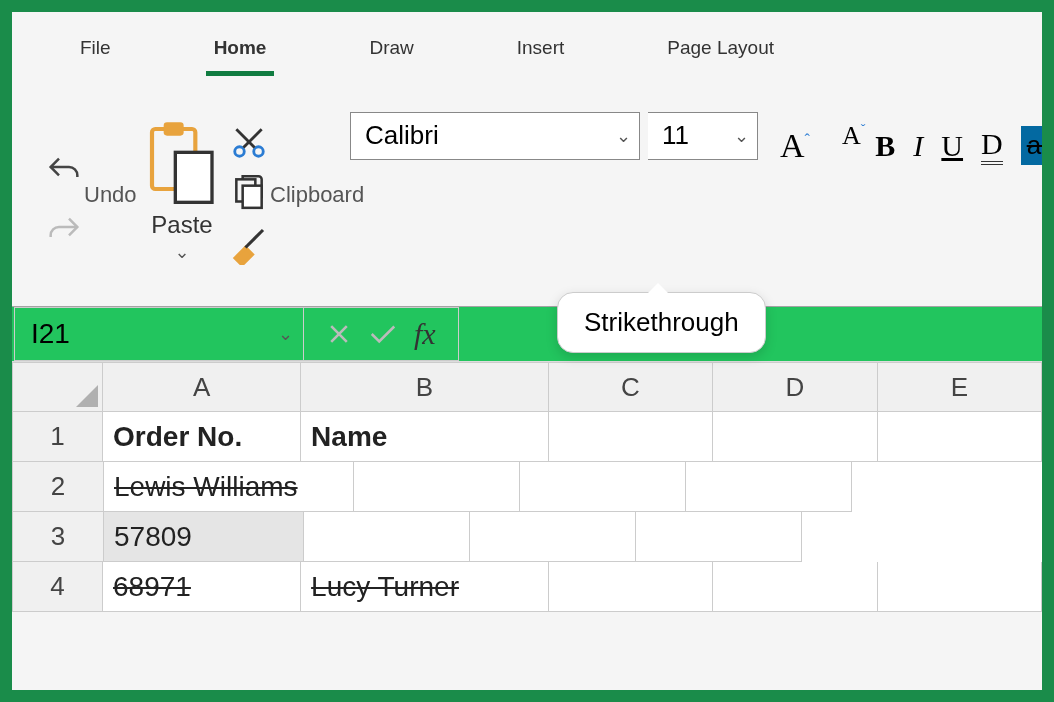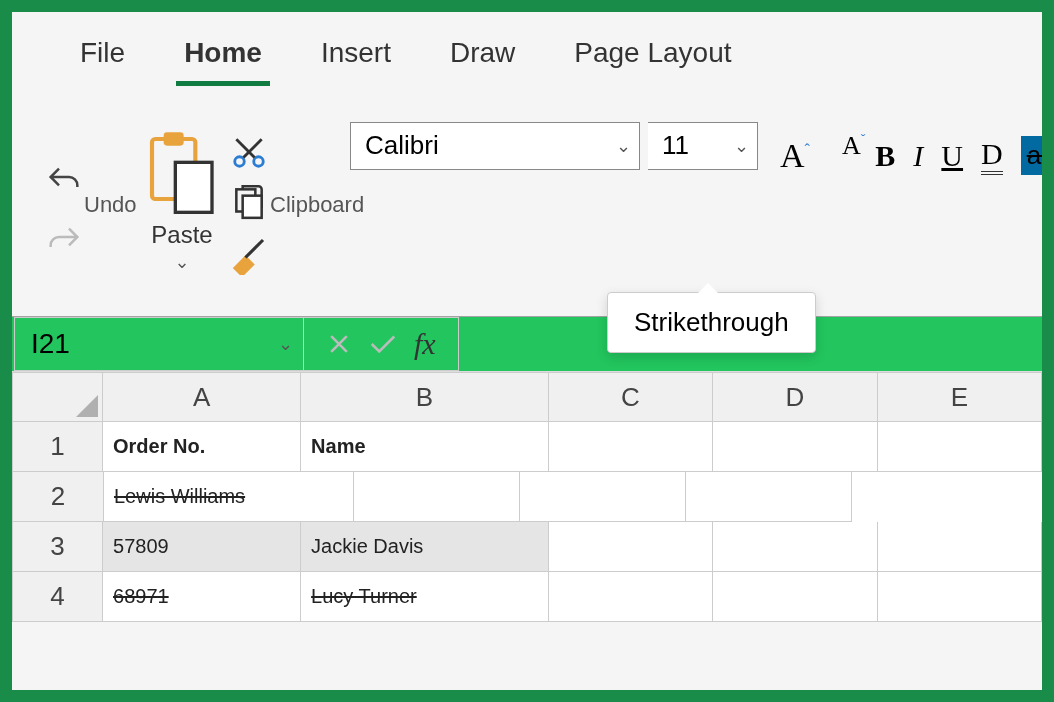--- a/index.html
+++ b/index.html
@@ -1,20 +1,20 @@
 <!DOCTYPE html>
 <html><head>
 <meta charset="utf-8">
 <style>
   * { box-sizing: border-box; margin: 0; padding: 0; }
   body { font-family: 'Segoe UI', Arial, sans-serif; background: #1a8c4a; padding: 12px; }
   .app { background: #f5f5f5; width: 1030px; height: 678px; overflow: hidden; position: relative; }
 
   
-  .tabs { display: flex; gap: 43px; padding: 15px 60px 0; background: #f5f5f5; font-size: 28px; color: #333; }
+  .tabs { display: flex; gap: 87px; padding: 15px 60px 0; background: #f5f5f5; font-size: 19px; color: #333; }
   .tab { padding: 10px 8px 12px; cursor: pointer; border-bottom: 5px solid transparent; }
   .tab.active { font-weight: 700; border-bottom-color: #107c41; }
 
   
   .ribbon { display: flex; align-items: stretch; background: #f5f5f5; padding: 10px 20px 8px; height: 230px; }
   .group { display: flex; flex-direction: row; align-items: center; justify-content: space-between; padding: 0 12px; position: relative; }
   .group-sep { width: 1px; background: #d0d0d0; margin: 0 4px; }
   .group-label { font-size: 22px; color: #555; margin-top: 6px; }
 
   .undo-col { display: flex; flex-direction: column; gap: 20px; align-items: center; padding-top: 20px; }
@@ -25,57 +25,57 @@
 
   .font-row1 { display: flex; align-items: center; gap: 8px; }
   .font-row2 { display: flex; align-items: center; gap: 18px; margin-top: 20px; padding-left: 10px;}
   .font-name { width: 290px; height: 48px; border: 1px solid #888; background: #fff; display: flex; align-items: center; justify-content: space-between; padding: 0 8px 0 14px; font-size: 26px; }
   .font-size { width: 110px; height: 48px; border: 1px solid #888; border-left:none; background: #fff; display: flex; align-items: center; justify-content: space-between; padding: 0 8px 0 14px; font-size: 26px; }
 
   .btn { display:inline-flex; align-items:center; justify-content:center; cursor:pointer; }
   .btn-strike { background:#0369a1; padding:4px 6px; }
 
   
-  .tooltip { position: absolute; top: 280px; left: 595px; background: #fff; border: 1px solid #ccc; border-radius: 4px; padding: 14px 26px; font-size: 26px; box-shadow: 0 4px 12px rgba(0,0,0,.15); z-index: 10; }
+  .tooltip { position: absolute; top: 280px; left: 545px; background: #fff; border: 1px solid #ccc; border-radius: 16px; padding: 14px 26px; font-size: 26px; box-shadow: 0 4px 12px rgba(0,0,0,.15); z-index: 10; }
   .tooltip::before { content:""; position:absolute; top:-10px; left:90px; width:0;height:0; border-left:10px solid transparent; border-right:10px solid transparent; border-bottom:10px solid #fff; }
 
   
   .fbar { display:flex; align-items:center; background:#22c55e; border-top:1px solid #a3a3a3; border-bottom:1px solid #ddd; height:56px; }
   .namebox { width:290px; height:100%; border:1px solid #ccc; display:flex; align-items:center; justify-content:space-between; padding:0 10px 0 16px; font-size:28px; margin-left:2px;}
   .fx-btns { display:flex; align-items:center; gap:16px; padding:0 22px; color:#bbb; border:1px solid #ccc; border-left:none; height:100%; }
   .fx-label { font-style: italic; font-family: 'Times New Roman', serif; font-size: 30px; color:#333; }
 
   
   .grid { background:#fff; }
   .col-headers { display:flex; height:50px; }
   .corner { width:92px; border:1px solid #ccc; background:#f0f0f0; position:relative; }
   .corner::after{content:"";position:absolute;right:4px;bottom:4px;width:0;height:0;border-left:22px solid transparent;border-bottom:22px solid #b0b0b0;}
   .colh { border:1px solid #ccc; border-left:none; background:#f0f0f0; display:flex; align-items:center; justify-content:center; font-size:26px; color:#444; }
   .grow { display:flex; height:50px; }
   .rowh { width:92px; border:1px solid #ccc; border-top:none; background:#f0f0f0; display:flex; align-items:center; justify-content:center; font-size:26px; color:#444;}
-  .cell { border:1px solid #ccc; border-left:none; border-top:none; padding:24px 10px; font-size:20px; color:#222; display:flex; align-items:center; overflow:hidden; white-space:nowrap;}
+  .cell { border:1px solid #ccc; border-left:none; border-top:none; padding:24px 10px; font-size:28px; color:#222; display:flex; align-items:center; overflow:hidden; white-space:nowrap;}
   .cell.hdr { font-weight:700; }
   .cell.strike { text-decoration: line-through; text-decoration-thickness: 2px;}
   .cell.sel { background:#e5e5e5; }
 
   .wA{width:200px;} .wB{width:250px;} .wC{width:166px;} .wD{width:166px;} .wE{width:166px;}
 
   .chev { font-size:18px; color:#555; }
   .dropdown-caret{font-size:14px;color:#555;margin-left:4px;}
 </style>
 </head>
 <body>
 
 <div class="app">
 
   <div class="tabs">
     <div class="tab">File</div>
     <div class="tab active">Home</div>
+    <div class="tab">Draw</div>
     <div class="tab">Insert</div>
-    <div class="tab">Draw</div>
     <div class="tab">Page Layout</div>
   </div>
 
   <div class="ribbon">
 
     <div class="group" style="width:90px;">
       <div class="undo-col">
         <span class="btn">
           <svg width="40" height="40" viewBox="0 0 24 24" fill="none" stroke="#444" stroke-width="1.5">
               <path d="M9 14l-5-5 5-5"></path>
@@ -240,21 +240,20 @@
     <div class="grow">
       <div class="rowh">2</div>
       <div class="cell strike wB">Lewis Williams</div>
       <div class="cell wC"></div>
       <div class="cell wD"></div>
       <div class="cell wE"></div>
     </div>
     <div class="grow">
       <div class="rowh">3</div>
       <div class="cell sel wA">57809</div>
-      <div class="cell sel wB">Jackie Davis</div>
       <div class="cell wC"></div>
       <div class="cell wD"></div>
       <div class="cell wE"></div>
     </div>
     <div class="grow">
       <div class="rowh">4</div>
       <div class="cell strike wA">68971</div>
       <div class="cell strike wB">Lucy Turner</div>
       <div class="cell wC"></div>
       <div class="cell wD"></div>

